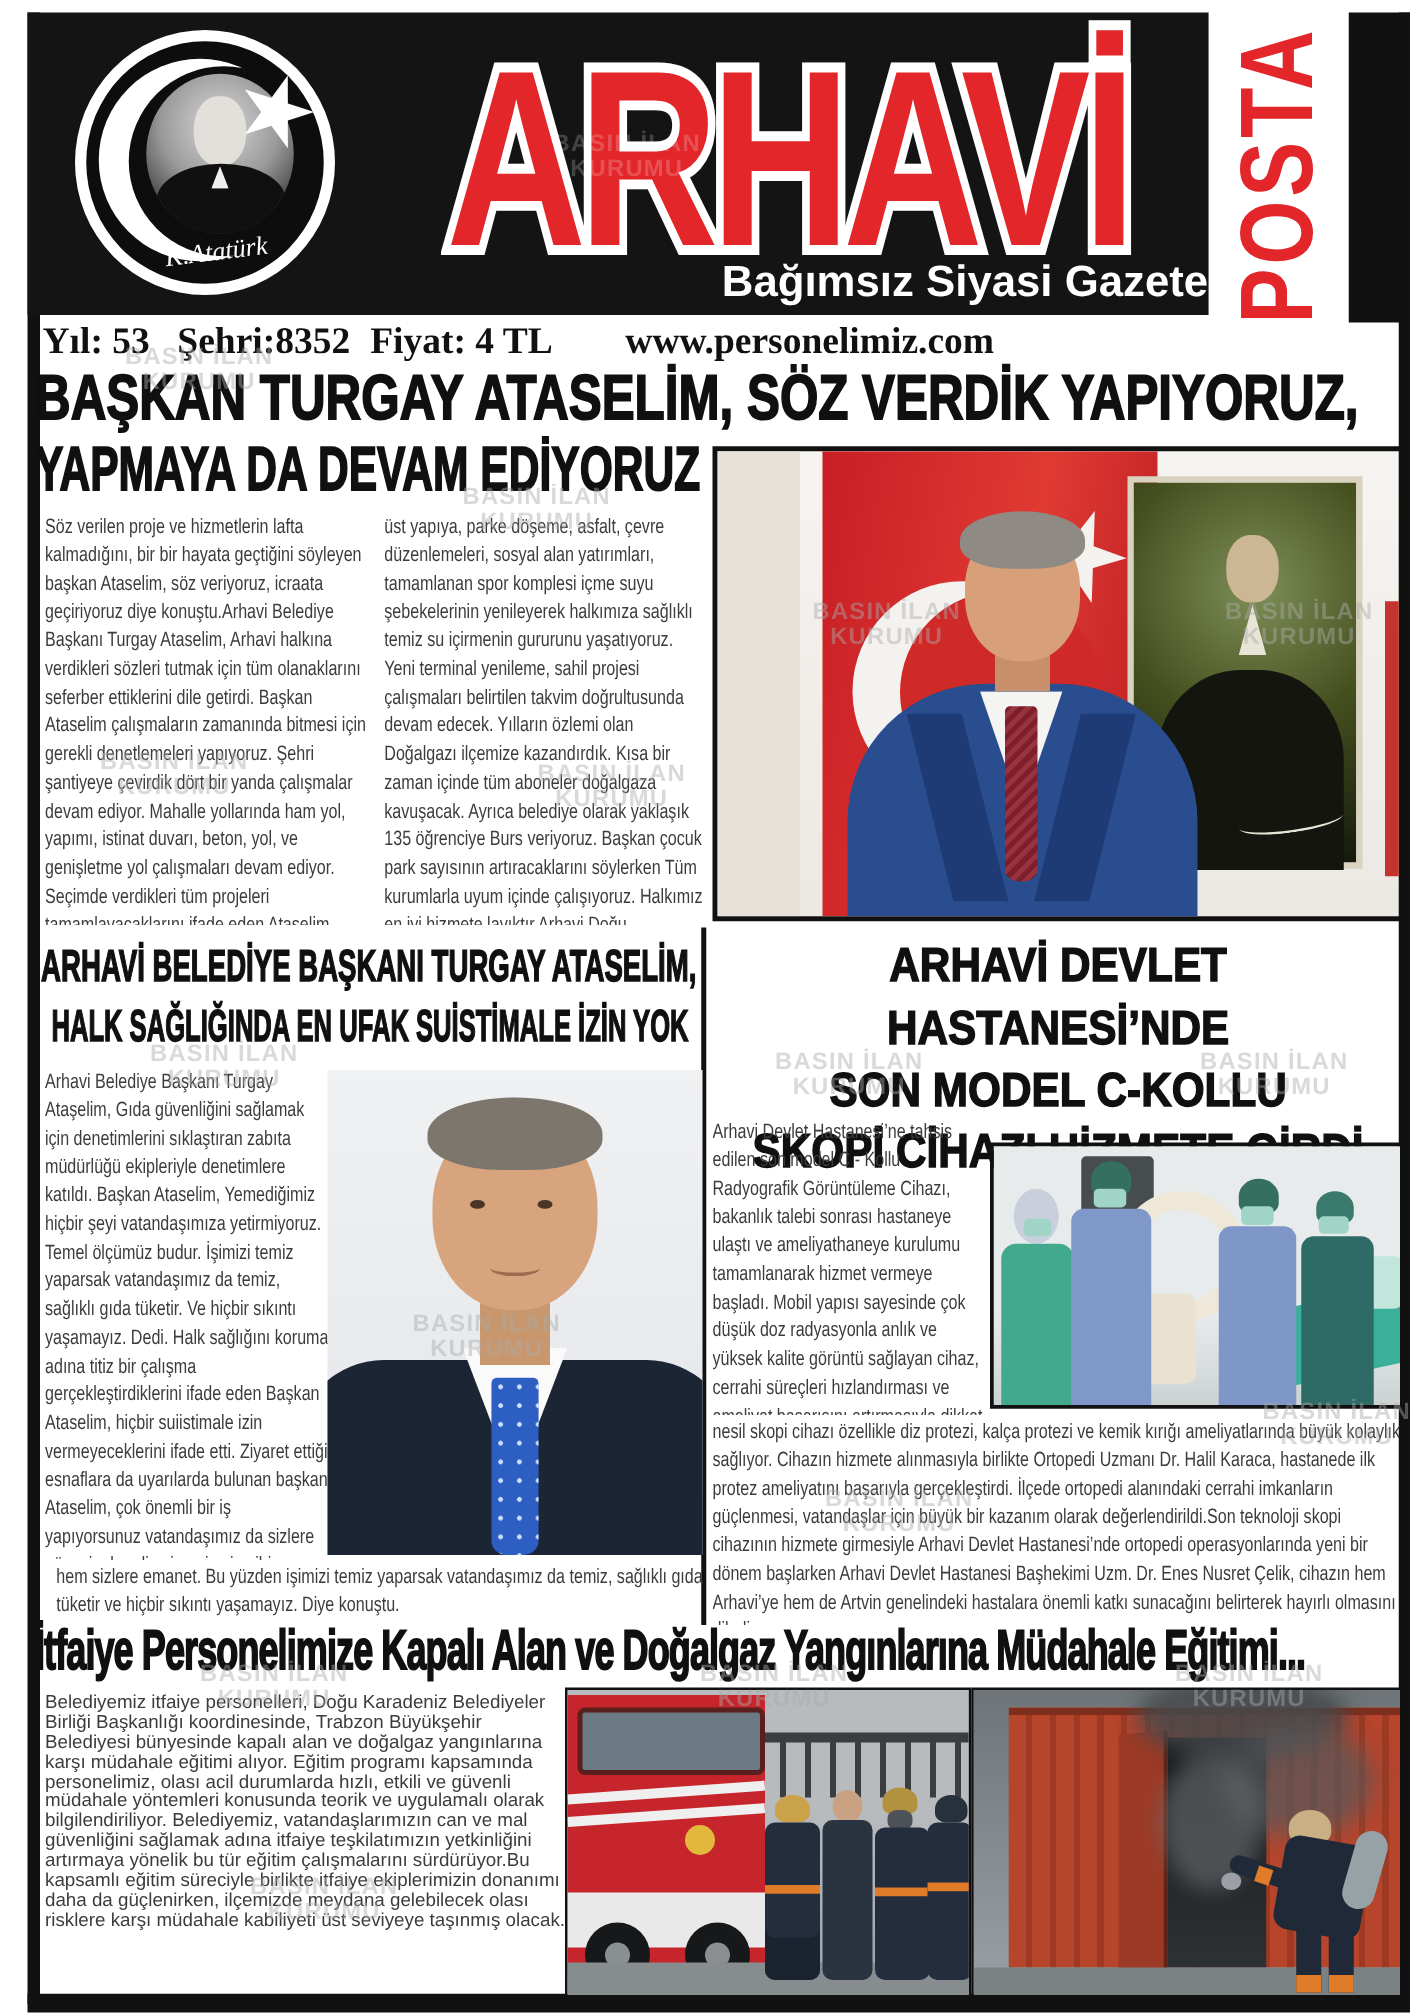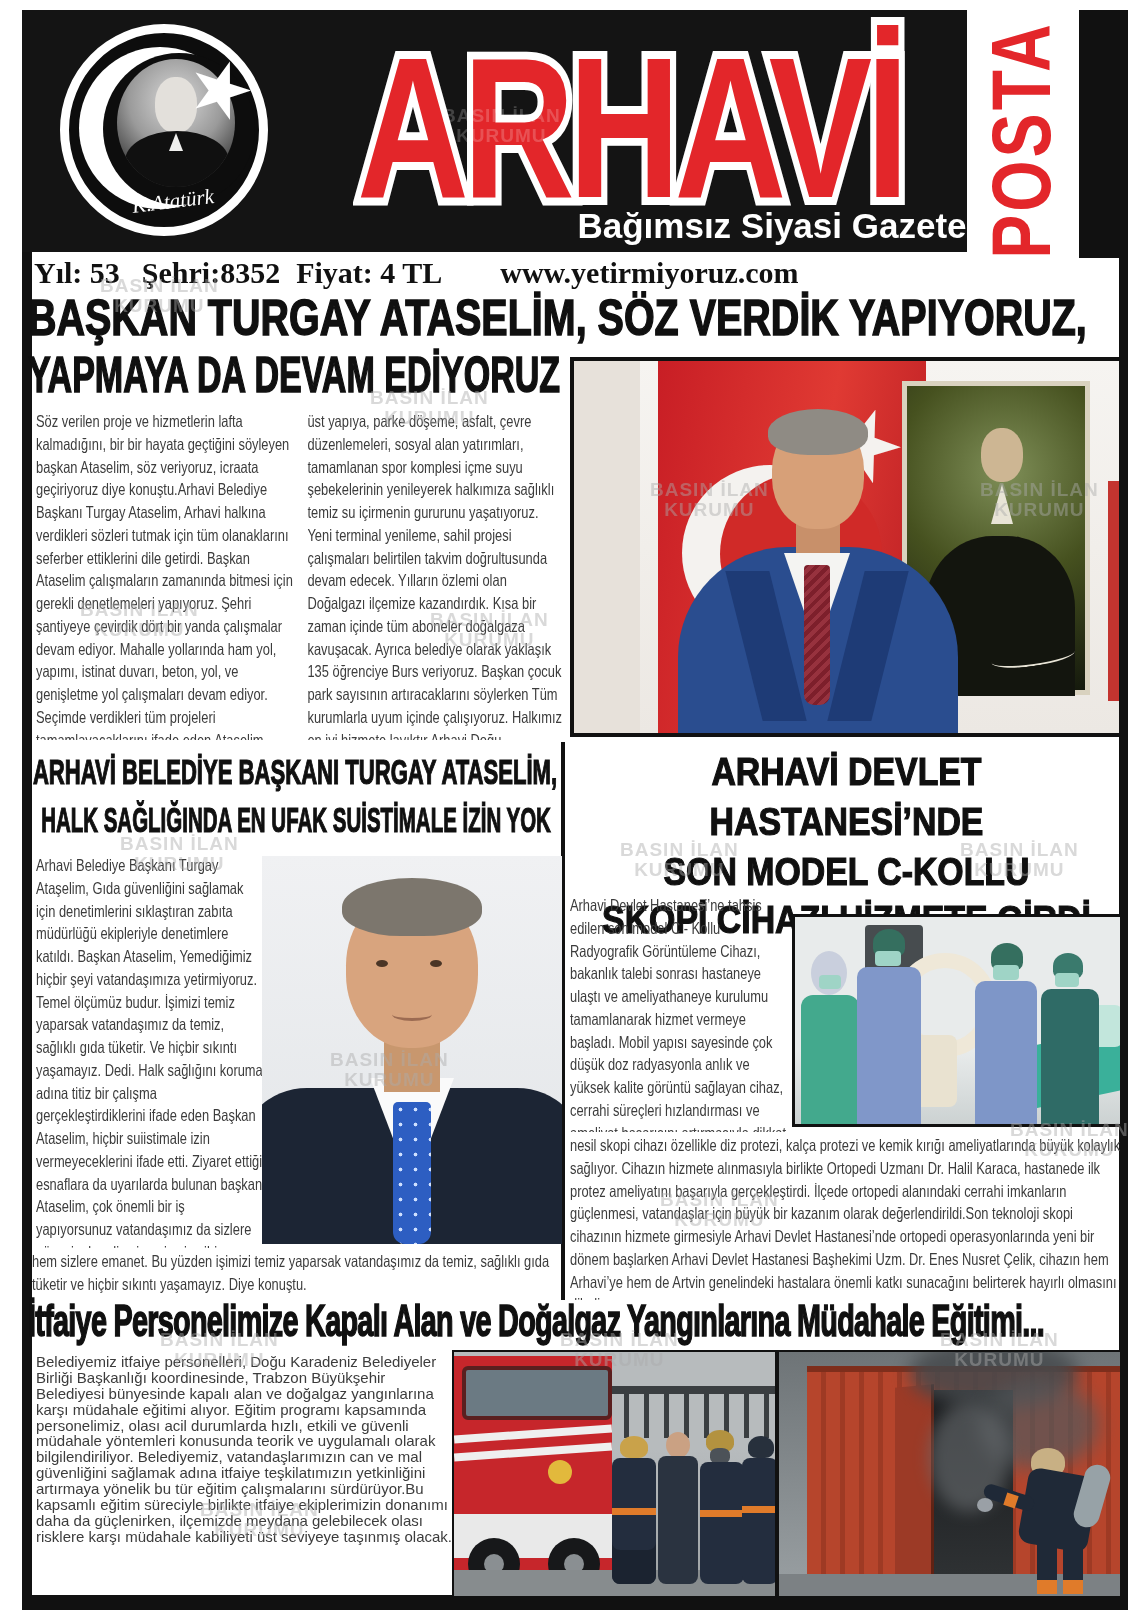--- a/index.html
+++ b/index.html
@@ -75,21 +75,21 @@
 
   <div class="abs" style="left:967px;top:10px;width:112px;height:242px;background:#fff;">
     <div class="abs posta" style="left:-66px;top:92px;width:240px;text-align:center;">POSTA</div>
   </div>
   <div class="abs blk" style="left:1079px;top:10px;width:49px;height:248px;"></div>
 
   <div class="abs dateline" style="left:34px;top:252px;width:1082px;height:42px;">
     <span style="margin-right:22px;">Yıl: 53</span>
     <span style="margin-right:16px;">Şehri:8352</span>
     <span style="margin-right:58px;">Fiyat: 4 TL</span>
-    <span>www.yetirmiyoruz.com</span>
+    <span>www.personelimiz.com</span>
   </div>
 
   <div class="abs hl" style="left:28px;top:292px;width:1303px;font-size:47px;transform:scale(0.84,1.08);">BAŞKAN TURGAY ATASELİM, SÖZ VERDİK YAPIYORUZ,</div>
   <div class="abs hl" style="left:28px;top:350px;width:725px;font-size:46px;transform:scale(0.74,1.08);">YAPMAYA DA DEVAM EDİYORUZ</div>
 
   <div class="abs" style="left:36px;top:410px;width:530px;height:330px;overflow:hidden;">
     <div style="display:flex;gap:18px;width:679px;transform:scaleX(0.78);transform-origin:0 0;">
       <div class="body-txt" style="width:330px;transform:none;">Söz verilen proje ve hizmetlerin lafta kalmadığını, bir bir hayata geçtiğini söyleyen başkan Ataselim, söz veriyoruz, icraata geçiriyoruz diye konuştu.Arhavi Belediye Başkanı Turgay Ataselim, Arhavi halkına verdikleri sözleri tutmak için tüm olanaklarını seferber ettiklerini dile getirdi. Başkan Ataselim çalışmaların zamanında bitmesi için gerekli denetlemeleri yapıyoruz. Şehri şantiyeye çevirdik dört bir yanda çalışmalar devam ediyor. Mahalle yollarında ham yol, yapımı, istinat duvarı, beton,  yol, ve genişletme yol çalışmaları devam ediyor. Seçimde verdikleri tüm projeleri tamamlayacaklarını ifade eden Ataselim, şehir merkezinde altyapıdan</div>
       <div class="body-txt" style="width:330px;transform:none;">üst yapıya, parke döşeme, asfalt, çevre düzenlemeleri, sosyal alan yatırımları, tamamlanan spor komplesi içme suyu şebekelerinin yenileyerek halkımıza sağlıklı temiz su içirmenin gururunu yaşatıyoruz.  Yeni terminal yenileme,  sahil projesi çalışmaları belirtilen takvim doğrultusunda devam edecek.  Yılların özlemi olan Doğalgazı ilçemize kazandırdık. Kısa bir zaman içinde tüm aboneler doğalgaza kavuşacak.  Ayrıca belediye olarak yaklaşık 135 öğrenciye Burs veriyoruz.  Başkan çocuk park sayısının artıracaklarını söylerken Tüm kurumlarla uyum içinde çalışıyoruz. Halkımız en iyi hizmete layıktır Arhavi Doğu Karatenizin parlayan yıldızı olacak dedi. ,.</div>
     </div>
@@ -134,21 +134,21 @@
     <div class="abs" style="left:108px;top:222px;width:84px;height:110px;background:#fafafa;clip-path:polygon(0 0,100% 0,50% 100%);"></div>
     <div class="abs" style="left:131px;top:246px;width:38px;height:142px;border-radius:5px 5px 12px 12px;background:#2d5ec2;background-image:radial-gradient(#cfe0ff 1.6px,transparent 2.2px);background-size:15px 15px;"></div>
     <div class="abs" style="left:122px;top:186px;width:56px;height:50px;background:#c8976e;"></div>
     <div class="abs" style="left:84px;top:36px;width:132px;height:156px;border-radius:47%;background:#d8a47e;"></div>
     <div class="abs" style="left:80px;top:22px;width:140px;height:58px;border-radius:50% 50% 42% 42%;background:#7c766d;"></div>
     <div class="abs" style="left:114px;top:104px;width:12px;height:7px;border-radius:50%;background:#4a3526;"></div>
     <div class="abs" style="left:168px;top:104px;width:12px;height:7px;border-radius:50%;background:#4a3526;"></div>
     <div class="abs" style="left:130px;top:152px;width:40px;height:10px;border-bottom:3px solid #9c6b52;border-radius:50%;"></div>
   </div>
 
-  <div class="abs" style="left:32px;top:1250px;width:528px;height:48px;overflow:hidden;">
+  <div class="abs" style="left:45px;top:1250px;width:528px;height:48px;overflow:hidden;">
     <div class="body-txt" style="width:677px;">hem sizlere emanet. Bu yüzden işimizi temiz yaparsak vatandaşımız da temiz, sağlıklı gıda tüketir ve hiçbir sıkıntı yaşamayız. Diye konuştu.</div>
   </div>
 
   <div class="abs hlc" style="left:553px;top:748px;width:587px;font-size:36px;line-height:1.3;transform:scale(0.94,1.06);">
     <div>ARHAVİ DEVLET HASTANESİ’NDE</div>
     <div>SON MODEL C-KOLLU</div>
     <div>SKOPİ CİHAZI HİZMETE GİRDİ</div>
   </div>
 
   <div class="abs" style="left:570px;top:894px;width:222px;height:238px;overflow:hidden;">

